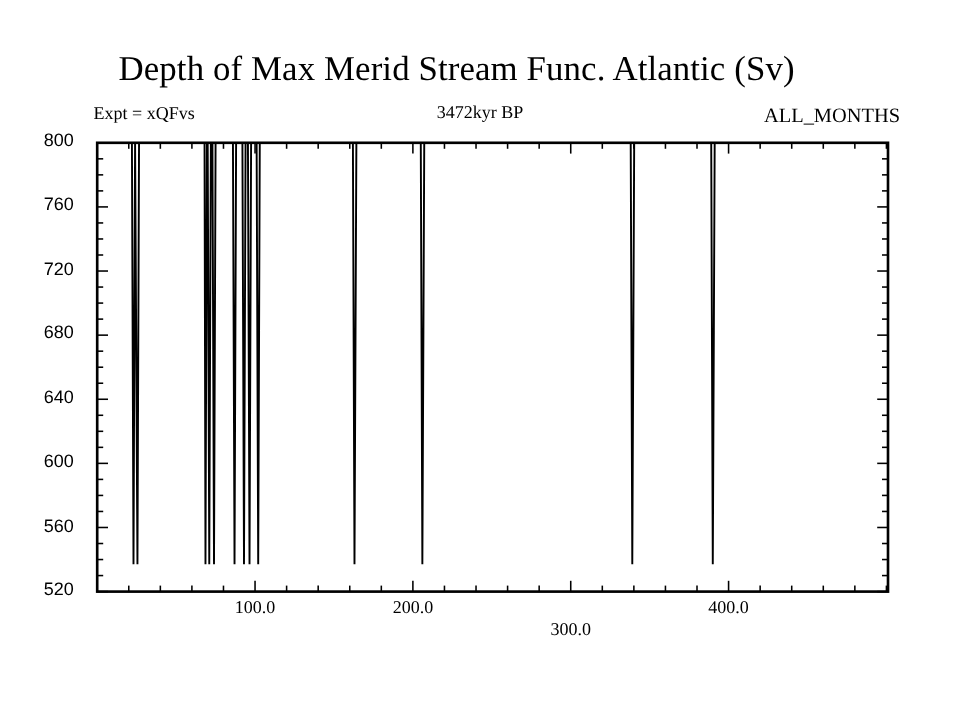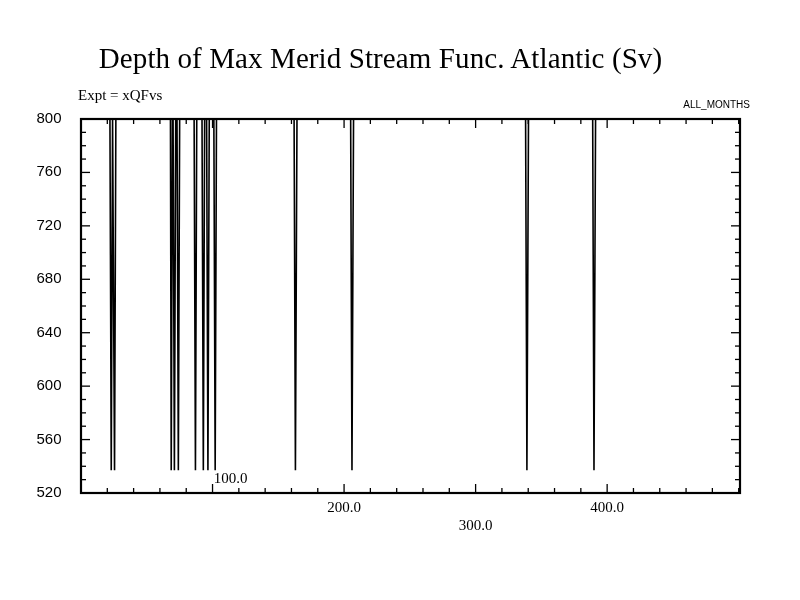--- a/index.html
+++ b/index.html
@@ -34,23 +34,23 @@
   .sub-center{
     position:absolute;
     left:0;top:86px;width:800px;
     text-align:center;
     font-size:15px;
     font-family:"Liberation Serif", serif;
     white-space:nowrap;
   }
   .sub-right{
     position:absolute;
-    right:50px;top:99px;
-    font-size:10px;
-    font-family:Liberation Sans, sans-serif;
+    right:50px;top:87px;
+    font-size:17px;
+    font-family:Liberation Serif, serif;
     white-space:nowrap;
   }
 
   
   .xaxis-title{
     position:absolute;
     left:0;top:525px;width:800px;
     text-align:center;
     font-size:19px;
     font-family:"Liberation Serif", serif;
@@ -76,20 +76,21 @@
   
   #plot-svg{position:absolute;left:0;top:0;}
 </style>
 </head>
 <body>
 
 <div id="figure">
 
   <div class="main-title">Depth of Max Merid Stream Func. Atlantic (Sv)</div>
   <div class="sub-left">Expt = xQFvs</div>
+  <div class="sub-center">3472kyr BP</div>
   <div class="sub-right">ALL_MONTHS</div>
 
   <svg id="plot-svg" width="800" height="600">
     <g id="axes-group">
         <rect x="81" y="119" width="659" height="374" fill="none" stroke="#000000" stroke-width="2.2"></rect>
       </g>
     <g id="ticks-group">
         <line x1="81" y1="493" x2="81" y2="488" stroke="#000000" stroke-width="1.3"></line>
         <line x1="81" y1="119" x2="81" y2="124" stroke="#000000" stroke-width="1.3"></line>
         <line x1="107.30738522954093" y1="493" x2="107.30738522954093" y2="488" stroke="#000000" stroke-width="1.3"></line>
@@ -211,19 +212,19 @@
 
   <div id="tick-labels">
       <div class="ytick-label" style="left: 25px; top: 483px;">520</div>
       <div class="ytick-label" style="left: 25px; top: 429.571px;">560</div>
       <div class="ytick-label" style="left: 25px; top: 376.143px;">600</div>
       <div class="ytick-label" style="left: 25px; top: 322.714px;">640</div>
       <div class="ytick-label" style="left: 25px; top: 269.286px;">680</div>
       <div class="ytick-label" style="left: 25px; top: 215.857px;">720</div>
       <div class="ytick-label" style="left: 25px; top: 162.429px;">760</div>
       <div class="ytick-label" style="left: 25px; top: 109px;">800</div>
-      <div class="xtick-label" style="left: 177.537px; top: 470px; text-align: right;">100.0</div>
+      <div class="xtick-label" style="left: 177.537px; top: 499px;">100.0</div>
       <div class="xtick-label" style="left: 309.074px; top: 499px;">200.0</div>
       <div class="xtick-label" style="left: 440.611px; top: 517px;">300.0</div>
       <div class="xtick-label" style="left: 572.148px; top: 499px;">400.0</div>
     </div>
 
 </div>
 
 </body></html>

